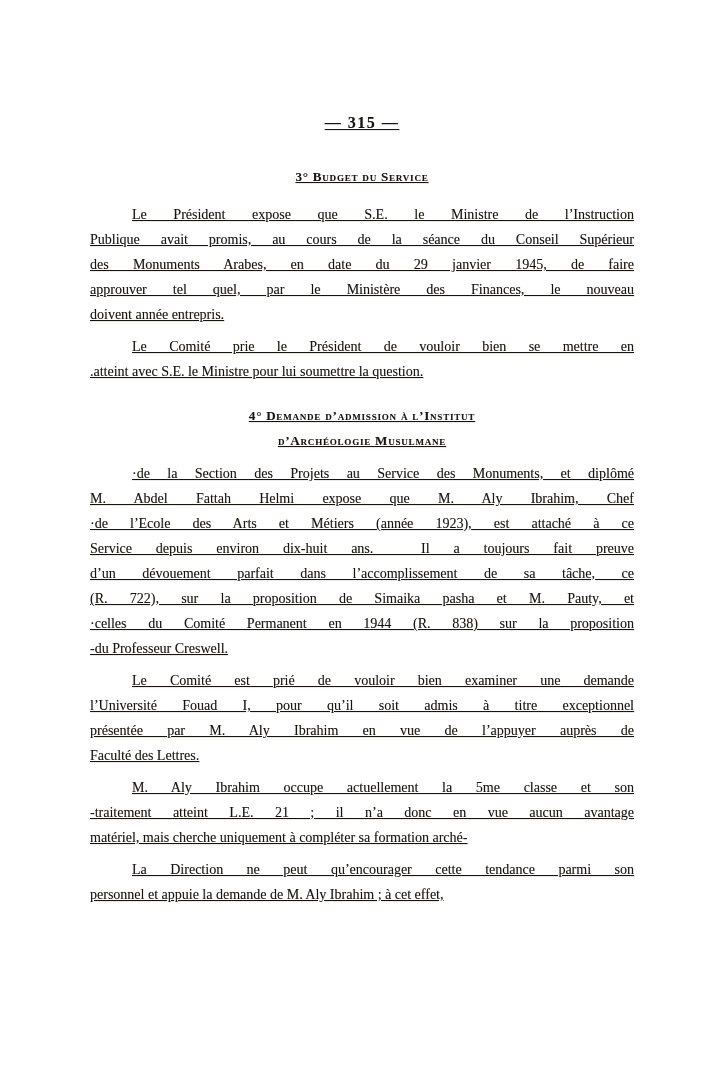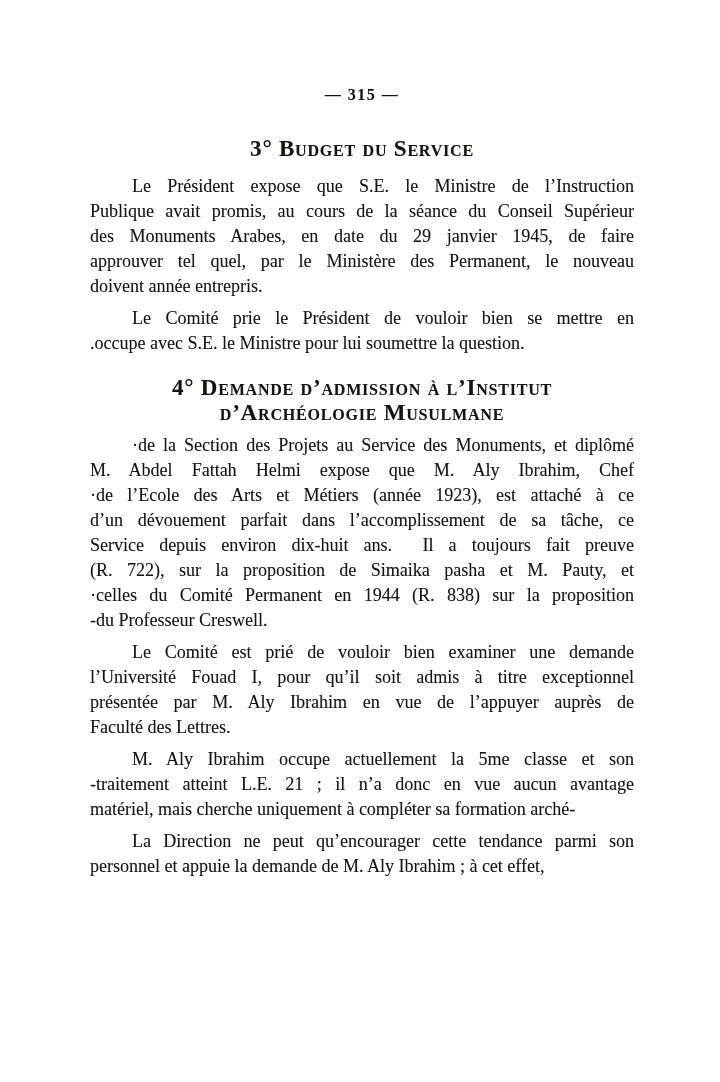--- a/index.html
+++ b/index.html
@@ -7,44 +7,45 @@
   body {
     width: 720px; height: 1082px;
     background: #ffffff;
     overflow: hidden;
     font-family: "Liberation Serif", "DejaVu Serif", serif;
     color: #17130f;
   }
   .page {
     box-sizing: border-box;
     width: 720px; height: 843px;
-    padding: 84px 86px 0 90px;
+    padding: 112px 86px 0 90px;
     text-shadow: 0.3px 0.3px 0 rgba(25, 18, 10, 0.30);
+    text-decoration: underline;
   }
   .page-number {
     text-align: center;
     font-size: 16px;
     font-weight: bold;
     letter-spacing: 1.5px;
     line-height: 22px;
   }
   section { margin: 0; }
   .heading {
     margin: 0;
-    font-size: 23px;
+    font-size: 13px;
     font-weight: bold;
     font-variant: small-caps;
     letter-spacing: 0.8px;
     line-height: 25px;
   }
   .heading .line { text-align: center; }
   .heading-1 { margin-top: 30px; margin-bottom: 13px; }
   .heading-2 { margin-top: 19px; margin-bottom: 8px; }
   .para {
-    font-size: 18px;
+    font-size: 14px;
     line-height: 25px;
     margin: 7px 0 0 0;
   }
   .heading + .para { margin-top: 0; }
   .para .line {
     text-align: justify;
     text-align-last: justify;
   }
   .para .line:last-child { text-align-last: left; }
   .para .line:first-child { text-indent: 42px; }
@@ -58,42 +59,42 @@
 
   <section>
     <h2 class="heading heading-1">
         <div class="line">3° Budget du Service</div>
       </h2>
 
     <div class="para">
         <div class="line">Le Président expose que S.E. le Ministre de l’Instruction</div>
         <div class="line">Publique avait promis, au cours de la séance du Conseil Supérieur</div>
         <div class="line">des Monuments Arabes, en date du 29 janvier 1945, de faire</div>
-        <div class="line">approuver tel quel, par le Ministère des Permanent, le nouveau</div>
+        <div class="line">approuver tel quel, par le Ministère des Finances, le nouveau</div>
         <div class="line">doivent année entrepris.</div>
       </div>
 
     <div class="para">
         <div class="line">Le Comité prie le Président de vouloir bien se mettre en</div>
-        <div class="line">.occupe avec S.E. le Ministre pour lui soumettre la question.</div>
+        <div class="line">.atteint avec S.E. le Ministre pour lui soumettre la question.</div>
       </div>
   </section>
 
   <section>
     <h2 class="heading heading-2">
         <div class="line">4° Demande d’admission à l’Institut</div>
         <div class="line">d’Archéologie Musulmane</div>
       </h2>
 
     <div class="para">
         <div class="line">·de la Section des Projets au Service des Monuments, et diplômé</div>
         <div class="line">M. Abdel Fattah Helmi expose que M. Aly Ibrahim, Chef</div>
         <div class="line">·de l’Ecole des Arts et Métiers (année 1923), est attaché à ce</div>
+        <div class="line">Service depuis environ dix-huit ans.&nbsp; Il a toujours fait preuve</div>
         <div class="line">d’un dévouement parfait dans l’accomplissement de sa tâche, ce</div>
-        <div class="line">Service depuis environ dix-huit ans.&nbsp; Il a toujours fait preuve</div>
         <div class="line">(R. 722), sur la proposition de Simaika pasha et M. Pauty, et</div>
         <div class="line">·celles du Comité Permanent en 1944 (R. 838) sur la proposition</div>
         <div class="line">-du Professeur Creswell.</div>
       </div>
 
     <div class="para">
         <div class="line">Le Comité est prié de vouloir bien examiner une demande</div>
         <div class="line">l’Université Fouad I, pour qu’il soit admis à titre exceptionnel</div>
         <div class="line">présentée par M. Aly Ibrahim en vue de l’appuyer auprès de</div>
         <div class="line">Faculté des Lettres.</div>

